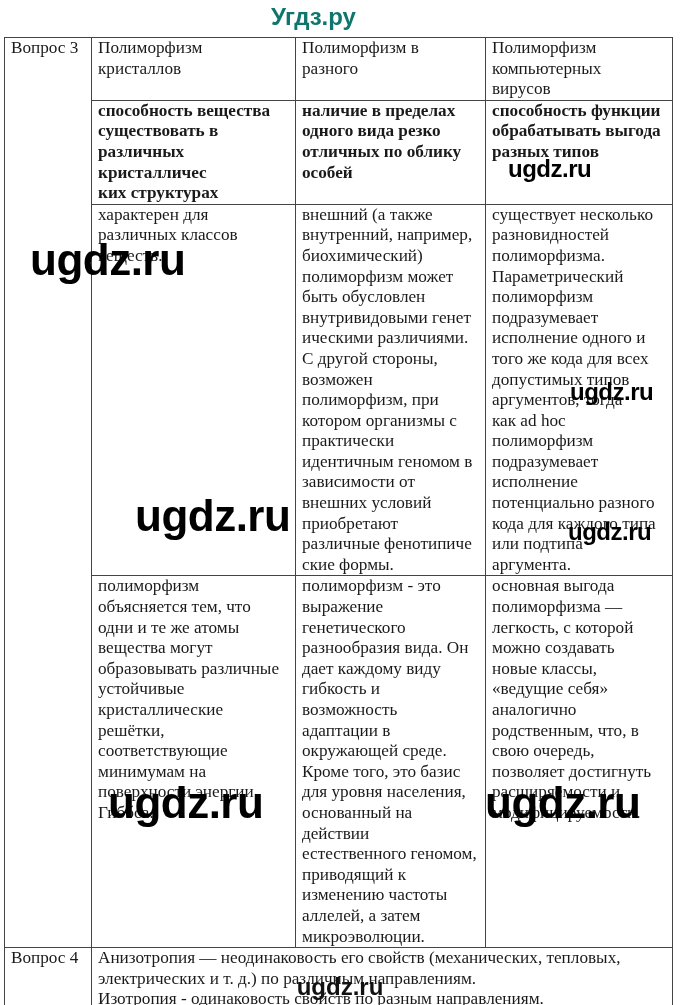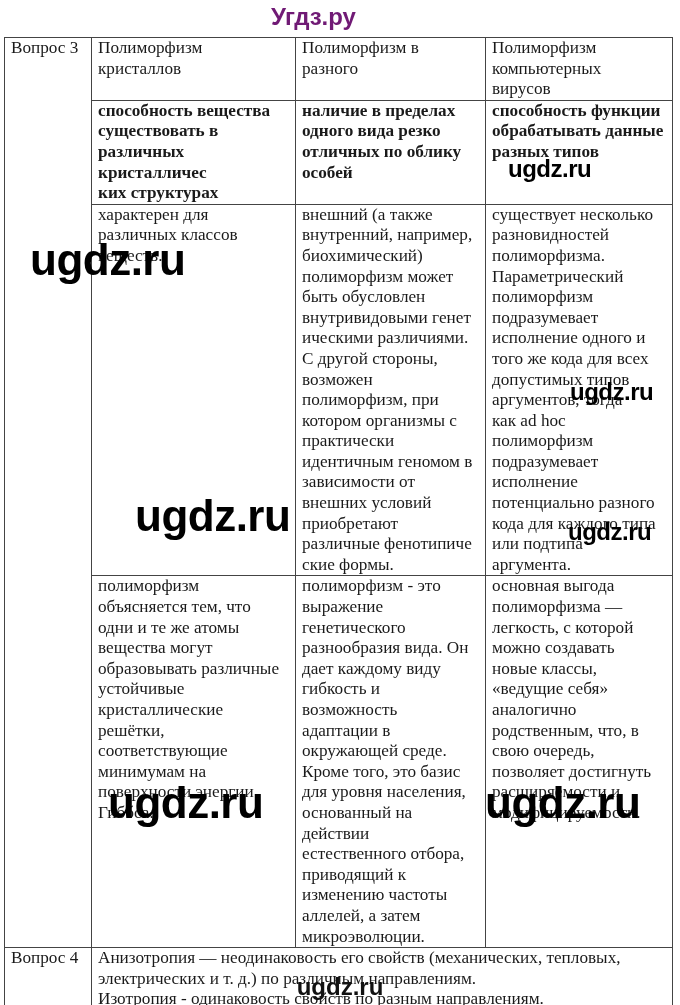--- a/index.html
+++ b/index.html
@@ -18,21 +18,21 @@
     .site-title {
       position: absolute;
       top: 2px;
       left: 0;
       width: 627px;
       text-align: center;
       font-family: "Liberation Sans", sans-serif;
       font-weight: bold;
       font-size: 24px;
       line-height: 30px;
-      color: #701a75;
+      color: #0f766e;
     }
     .footer-mark {
       position: absolute;
       top: 972px;
       left: 0;
       width: 680px;
       text-align: center;
       font-family: "Liberation Sans", sans-serif;
       font-weight: bold;
       font-size: 24px;
@@ -103,21 +103,21 @@
     <tr class="row-1">
       <td>способность вещества
 существовать в
 различных кристалличес
 ких структурах</td>
       <td>наличие в пределах
 одного вида резко
 отличных по облику
 особей</td>
       <td>способность функции
-обрабатывать данные
+обрабатывать выгода
 разных типов</td>
     </tr>
     <tr class="row-2">
       <td>характерен для
 различных классов
 веществ.</td>
       <td>внешний (а также
 внутренний, например,
 биохимический)
 полиморфизм может
@@ -173,21 +173,21 @@
 разнообразия вида. Он
 дает каждому виду
 гибкость и
 возможность
 адаптации в
 окружающей среде.
 Кроме того, это базис
 для уровня населения,
 основанный на
 действии
-естественного отбора,
+естественного геномом,
 приводящий к
 изменению частоты
 аллелей, а затем
 микроэволюции.</td>
       <td>основная выгода
 полиморфизма —
 легкость, с которой
 можно создавать
 новые классы,
 «ведущие себя»

